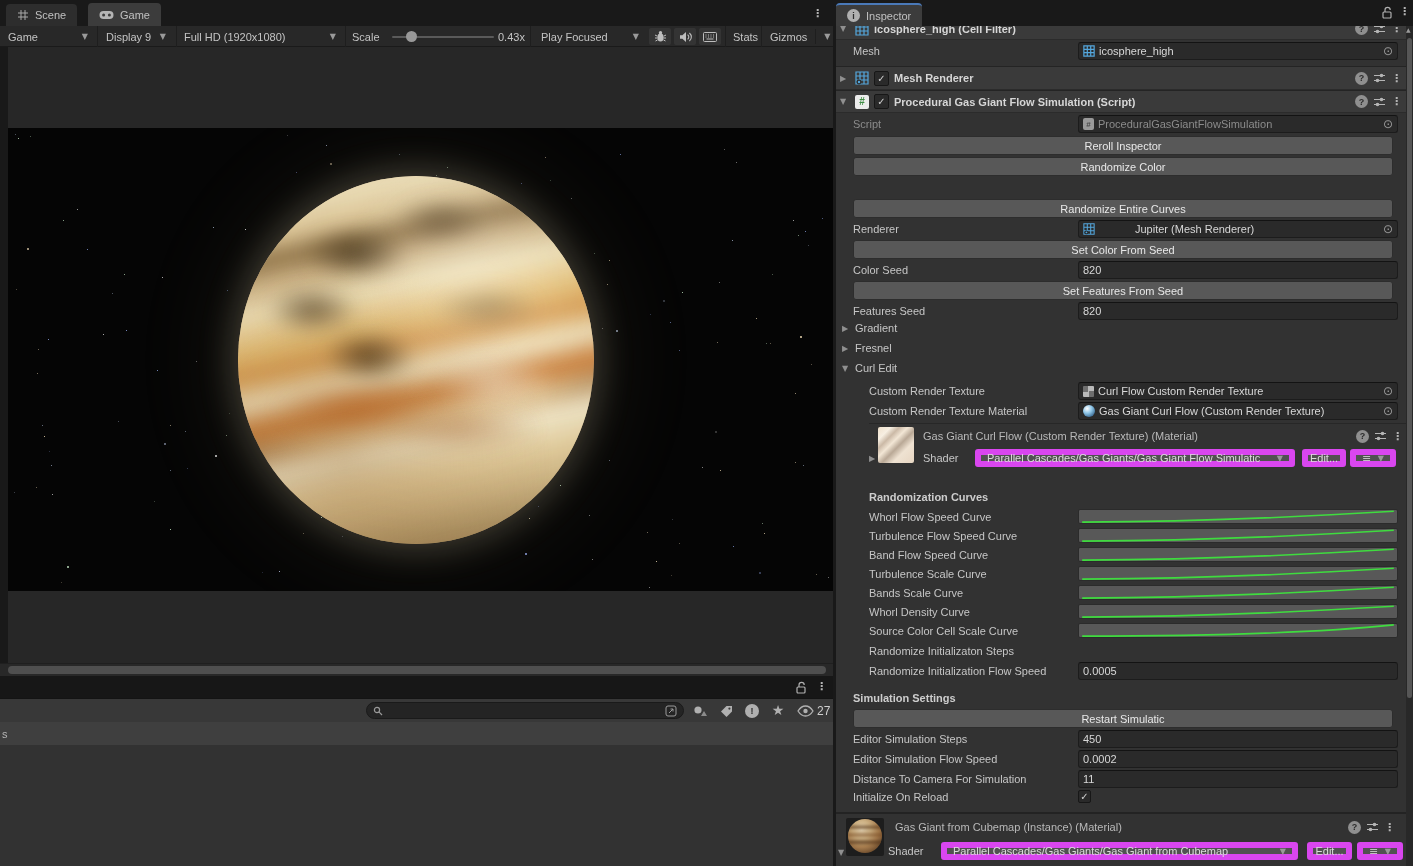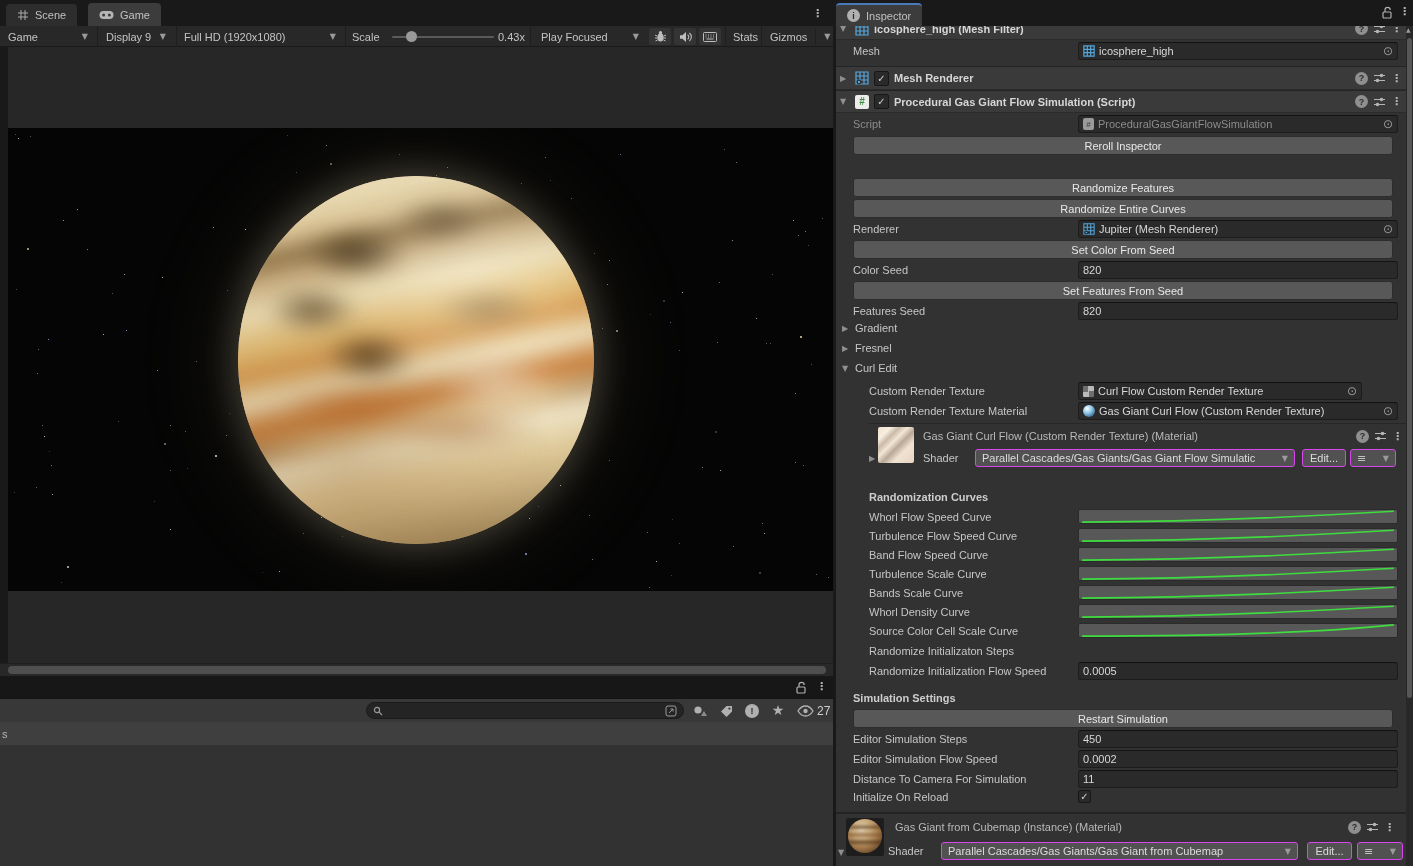--- a/index.html
+++ b/index.html
@@ -23,21 +23,21 @@
   .vsep{width:1px;background:#1e1e1e;height:21px;}
   .icontile{background:#343434;border-radius:2px;display:flex;align-items:center;justify-content:center;}
   
   .panelbg{background:#323232;}
   .comp-header{background:#3a3a3a;border-top:1px solid #242424;border-bottom:1px solid #2b2b2b;
                display:flex;align-items:center;gap:5px;padding:0 4px;}
   .field{background:#2a2a2a;border:1px solid #1c1c1c;border-top-color:#131313;border-radius:3px;
          height:18px;display:flex;align-items:center;padding:0 4px;color:#d8d8d8;gap:4px;}
   .btn{background:#585858;border:1px solid #2d2d2d;border-radius:3px;height:19px;color:#e8e8e8;
        display:flex;align-items:center;justify-content:center;}
-  .ddown{background:#515151;border:1px solid #d946ef;border-radius:3px;height:18px;
+  .ddown{background:#515151;border:6px solid #d946ef;border-radius:3px;height:18px;
          display:flex;align-items:center;padding:0 6px;color:#dcdcdc;gap:5px;}
   .curvefield{background:#585858;border:1px solid #2b2b2b;border-radius:2px;height:15px;overflow:hidden;}
   .curvefield svg{display:block;width:100%;height:100%;}
   .fold{color:#909090;font-size:8px;width:10px;display:inline-block;}
   .picker{color:#9a9a9a;font-size:12px;line-height:1;}
   .helpdot{width:13px;height:13px;border-radius:50%;background:#8f8f8f;color:#2c2c2c;font-weight:bold;
            font-size:9px;display:flex;align-items:center;justify-content:center;}
   .kebab{color:#b4b4b4;font-weight:bold;}
   .check{width:13px;height:13px;background:#2a2a2a;border:1px solid #171717;border-radius:2px;
          color:#cfcfcf;font-size:10px;display:flex;align-items:center;justify-content:center;}
@@ -372,21 +372,21 @@
 
   <div class="abs" style="left:833px;top:0;width:3px;height:866px;background:#191919;"></div>
 
   <div class="abs panelbg" style="left:836px;top:0;width:577px;height:866px;">
 
     <div class="abs comp-header" style="left:0;top:17px;width:570px;height:23px;z-index:1;">
       <span class="fold glyph">▼</span>
       <svg width="14" height="14" viewBox="0 0 14 14">
         <path d="M1 5h12M1 9h12M5 1v12M9 1v12M1 1h12v12H1z" stroke="#54a7dd" stroke-width="1.2" fill="none"></path>
       </svg>
-      <span class="bold" style="flex:1;">icosphere_high (Mesh Filter)</span>
+      <span class="bold" style="flex:1;">icosphere_high (Cell Filter)</span>
       <div class="helpdot">?</div>
       <svg width="13" height="12" viewBox="0 0 13 12">
         <path d="M1 3.5h11M1 8.5h11" stroke="#b5b5b5" stroke-width="1.2"></path>
         <circle cx="8.5" cy="3.5" r="1.8" fill="#b5b5b5"></circle>
           <circle cx="4.5" cy="8.5" r="1.8" fill="#b5b5b5"></circle>
       </svg>
       <span class="kebab glyph">⋮</span>
     </div>
 
     <div class="abs tabbar" style="left:0;top:0;width:577px;height:26px;">
@@ -449,35 +449,35 @@
     <span class="abs dim" style="left:17px;top:118px;">Script</span>
     <div class="abs field" style="left:242px;top:115px;width:320px;">
       <div class="scriptic" style="width:11px;height:12px;background:#9a9a9a;color:#4a4a4a;font-size:8px;">#</div>
       <span class="dim" style="flex:1;">ProceduralGasGiantFlowSimulation</span>
       <span class="picker glyph">⊙</span>
     </div>
 
     <div class="abs btn" style="left:17px;top:136px;width:540px;">
         <span>Reroll Inspector</span>
       </div>
-    <div class="abs btn" style="left:17px;top:178px;width:540px;">
-        <span>Randomize Features</span>
+    <div class="abs btn" style="left:17px;top:157px;width:540px;">
+        <span>Randomize Color</span>
       </div>
     <div class="abs btn" style="left:17px;top:199px;width:540px;">
         <span>Randomize Entire Curves</span>
       </div>
 
     <span class="abs" style="left:17px;top:223px;">Renderer</span>
     <div class="abs field" style="left:242px;top:220px;width:320px;">
       <svg width="12" height="12" viewBox="0 0 14 14">
         <path d="M1 5h12M1 9h12M5 1v12M9 1v12M1 1h12v12H1z" stroke="#54a7dd" stroke-width="1.2" fill="none"></path>
         <circle cx="4" cy="11" r="2.2" fill="#222"></circle>
           <circle cx="4" cy="11" r="1.1" fill="#54a7dd"></circle>
       </svg>
-      <span style="flex:1;">Jupiter (Mesh Renderer)</span>
+      <span style="flex:1;margin-left:36px;">Jupiter (Mesh Renderer)</span>
       <span class="picker glyph">⊙</span>
     </div>
 
     <div class="abs btn" style="left:17px;top:240px;width:540px;">
         <span>Set Color From Seed</span>
       </div>
     <span class="abs" style="left:17px;top:264px;">Color Seed</span>
     <div class="abs field" style="left:242px;top:261px;width:320px;">
       <span>820</span>
     </div>
@@ -496,21 +496,21 @@
     <div class="abs flex" style="left:6px;top:342px;gap:3px;">
       <span class="fold glyph">▶</span>
       <span>Fresnel</span>
     </div>
     <div class="abs flex" style="left:6px;top:362px;gap:3px;">
       <span class="fold glyph">▼</span>
       <span>Curl Edit</span>
     </div>
 
     <span class="abs" style="left:33px;top:385px;">Custom Render Texture</span>
-    <div class="abs field" style="left:242px;top:382px;width:284px;">
+    <div class="abs field" style="left:242px;top:382px;width:320px;">
       <div class="crtic"></div>
       <span style="flex:1;">Curl Flow Custom Render Texture</span>
       <span class="picker glyph">⊙</span>
     </div>
     <span class="abs" style="left:33px;top:405px;">Custom Render Texture Material</span>
     <div class="abs field" style="left:242px;top:402px;width:320px;">
       <div class="sphereic"></div>
       <span style="flex:1;">Gas Giant Curl Flow (Custom Render Texture)</span>
       <span class="picker glyph">⊙</span>
     </div>
@@ -589,21 +589,21 @@
       </div>
 
     <span class="abs" style="left:33px;top:645px;">Randomize Initializaton Steps</span>
     <span class="abs" style="left:33px;top:665px;">Randomize Initialization Flow Speed</span>
     <div class="abs field" style="left:242px;top:662px;width:320px;">
       <span>0.0005</span>
     </div>
 
     <span class="abs seclabel" style="left:17px;top:692px;">Simulation Settings</span>
     <div class="abs btn" style="left:17px;top:709px;width:540px;">
-        <span>Restart Simulation</span>
+        <span>Restart Simulatic</span>
       </div>
 
     <span class="abs" style="left:17px;top:733px;">Editor Simulation Steps</span>
     <div class="abs field" style="left:242px;top:730px;width:320px;">
       <span>450</span>
     </div>
     <span class="abs" style="left:17px;top:753px;">Editor Simulation Flow Speed</span>
     <div class="abs field" style="left:242px;top:750px;width:320px;">
       <span>0.0002</span>
     </div>

